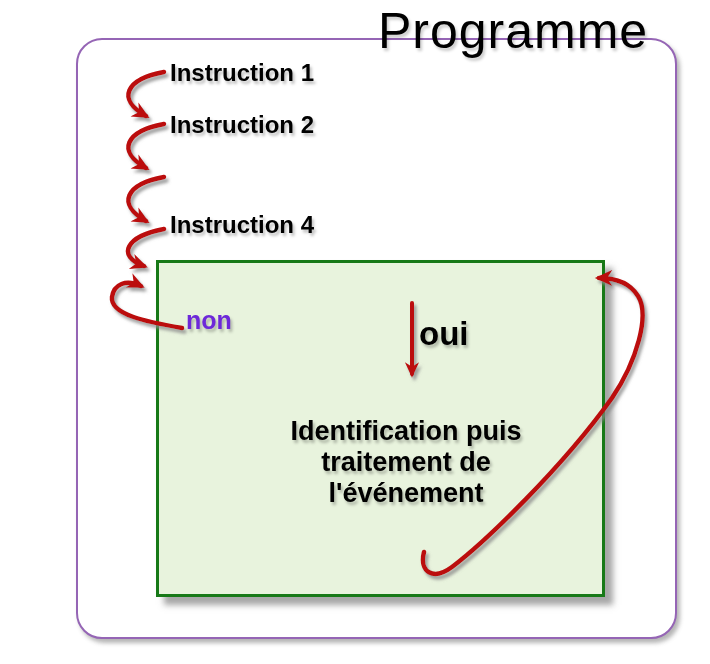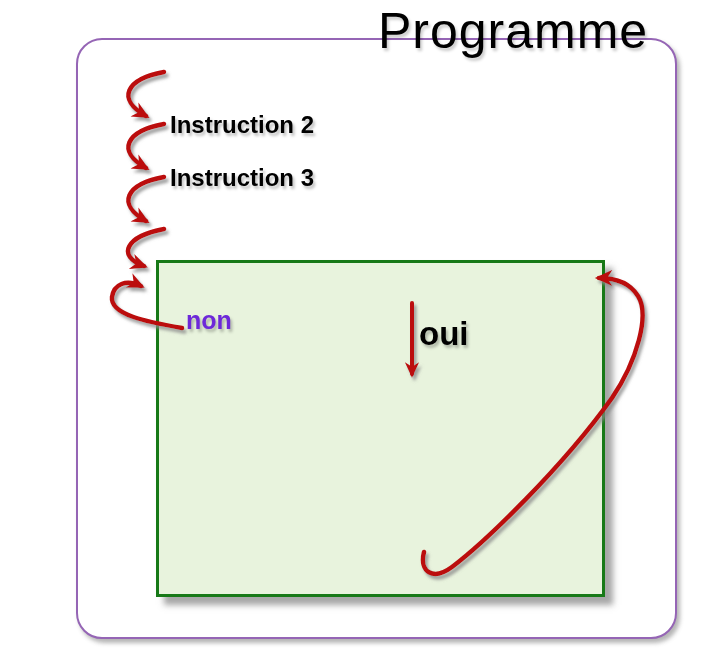--- a/index.html
+++ b/index.html
@@ -72,28 +72,34 @@
 </style>
 </head>
 <body>
 
 <div class="canvas">
 
   <div class="frame"></div>
 
   <div class="title">Programme</div>
 
+  <div class="instr instr1">Instruction 1</div>
   <div class="instr instr2">Instruction 2</div>
-  <div class="instr instr3">Instruction 3</div>
+  <div class="instr instr4">Instruction 4</div>
 
   <div class="event-box"></div>
 
   <div class="lbl-non">non</div>
   <div class="lbl-oui">oui</div>
 
+  <div class="handler">
+    <div>Identification puis</div>
+    <div>traitement de</div>
+    <div>l'événement</div>
+  </div>
 
   <svg class="arrows" width="710" height="664" viewBox="0 0 710 664">
     <defs>
       <marker id="ah" viewBox="0 0 10 10" refX="7.5" refY="5" markerWidth="4.2" markerHeight="4.2" orient="auto">
         <path class="head" d="M0.5,0.8 L9.7,5 L0.5,9.2 L3.2,5 Z"></path>
       </marker>
       <filter id="ashadow" x="-30%" y="-30%" width="160%" height="160%">
         <feDropShadow dx="2.5" dy="3.5" stdDeviation="1.4" flood-color="#8a8a8a" flood-opacity="0.8"></feDropShadow>
       </filter>
     </defs>

